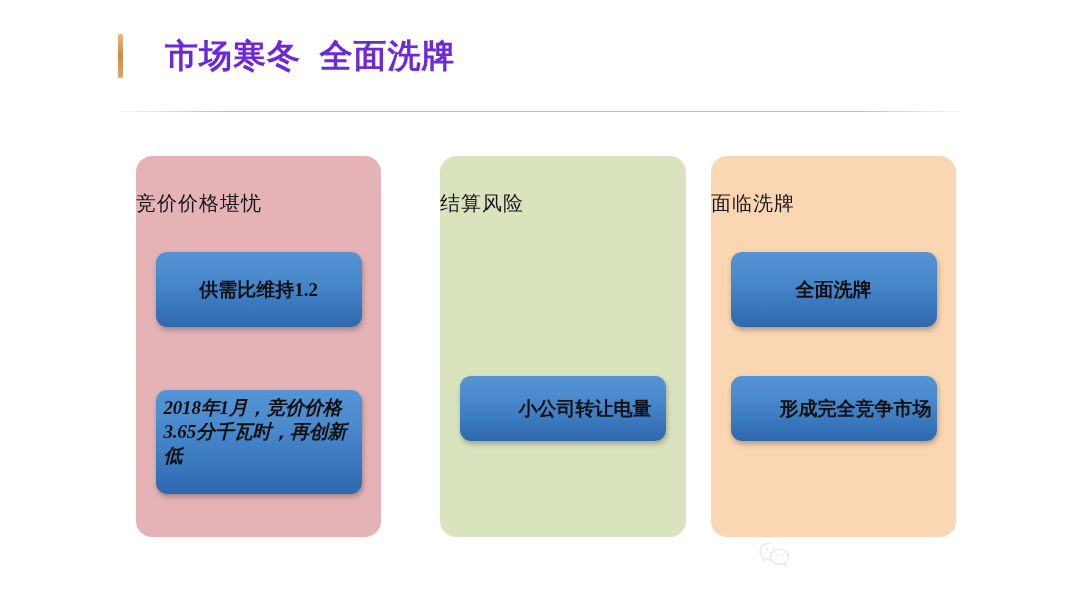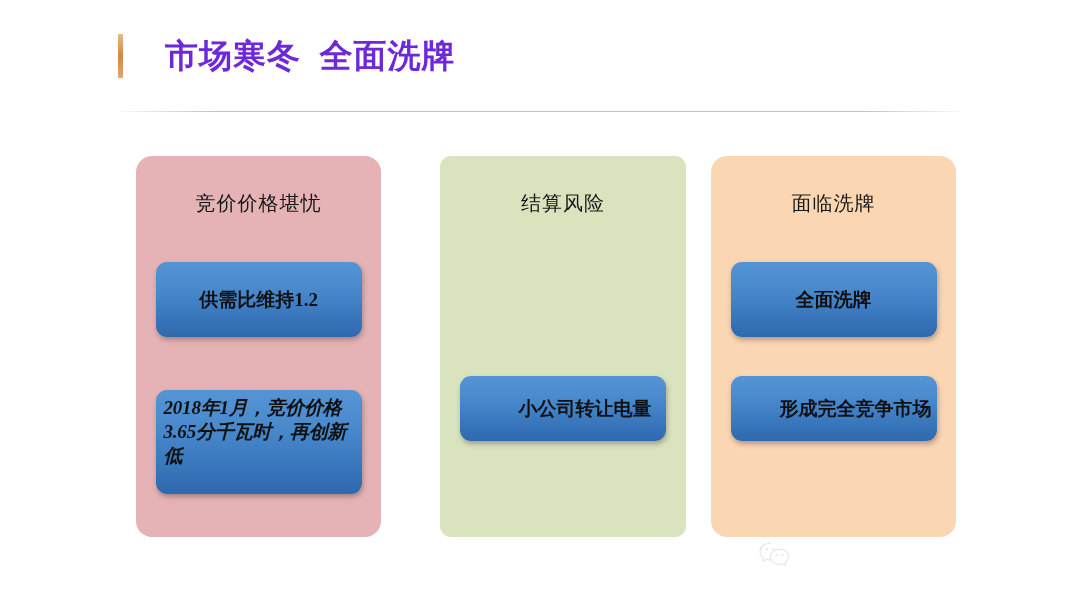--- a/index.html
+++ b/index.html
@@ -68,21 +68,21 @@
     border-radius: 16px;
     height: 381px;
     box-sizing: border-box;
     padding-top: 34px;
   }
   .panel.col-1 { left: 136px;  width: 245px; }
   .panel.col-2 { left: 440px;  width: 246px; }
   .panel.col-3 { left: 711px;  width: 245px; }
 
   .panel-header {
-    text-align: center;
+    text-align: left;
     font-size: 20px;
     color: #171717;
     font-weight: normal;
     letter-spacing: 1px;
     font-family: "Liberation Serif", "DejaVu Serif", serif;
   }
 
   
   .bluebox {
     position: absolute;
@@ -97,21 +97,21 @@
     font-size: 19px;
     font-weight: bold;
     display: flex;
     align-items: center;
     justify-content: center;
     text-align: center;
     line-height: 1.32;
     font-family: "Liberation Serif", "DejaVu Serif", serif;
   }
   .bluebox.slot-a {
-    top: 106px;
+    top: 96px;
     height: 75px;
   }
   .bluebox.slot-b {
     top: 220px;
     height: 65px;
     padding-left: 44px;
   }
   .bluebox.slot-b.tall {
     top: 234px;
     height: 104px;
@@ -160,21 +160,21 @@
   <div class="title-divider"></div>
 
   <div class="columns">
 
     <div class="panel col-1" style="background:#e5b3b6;">
       <div class="panel-header">竞价价格堪忧</div>
       <div class="bluebox slot-a">供需比维持1.2</div>
       <div class="bluebox slot-b tall">2018年1月，竞价价格3.65分千瓦时，再创新低</div>
     </div>
 
-    <div class="panel col-2" style="background:#d9e4bf;border-radius:11px;">
+    <div class="panel col-2" style="background:#d9e4bf;">
       <div class="panel-header">结算风险</div>
       <div class="bluebox slot-b">小公司转让电量</div>
     </div>
 
     <div class="panel col-3" style="background:#fad6b2;">
       <div class="panel-header">面临洗牌</div>
       <div class="bluebox slot-a">全面洗牌</div>
       <div class="bluebox slot-b">形成完全竞争市场</div>
     </div>
 

